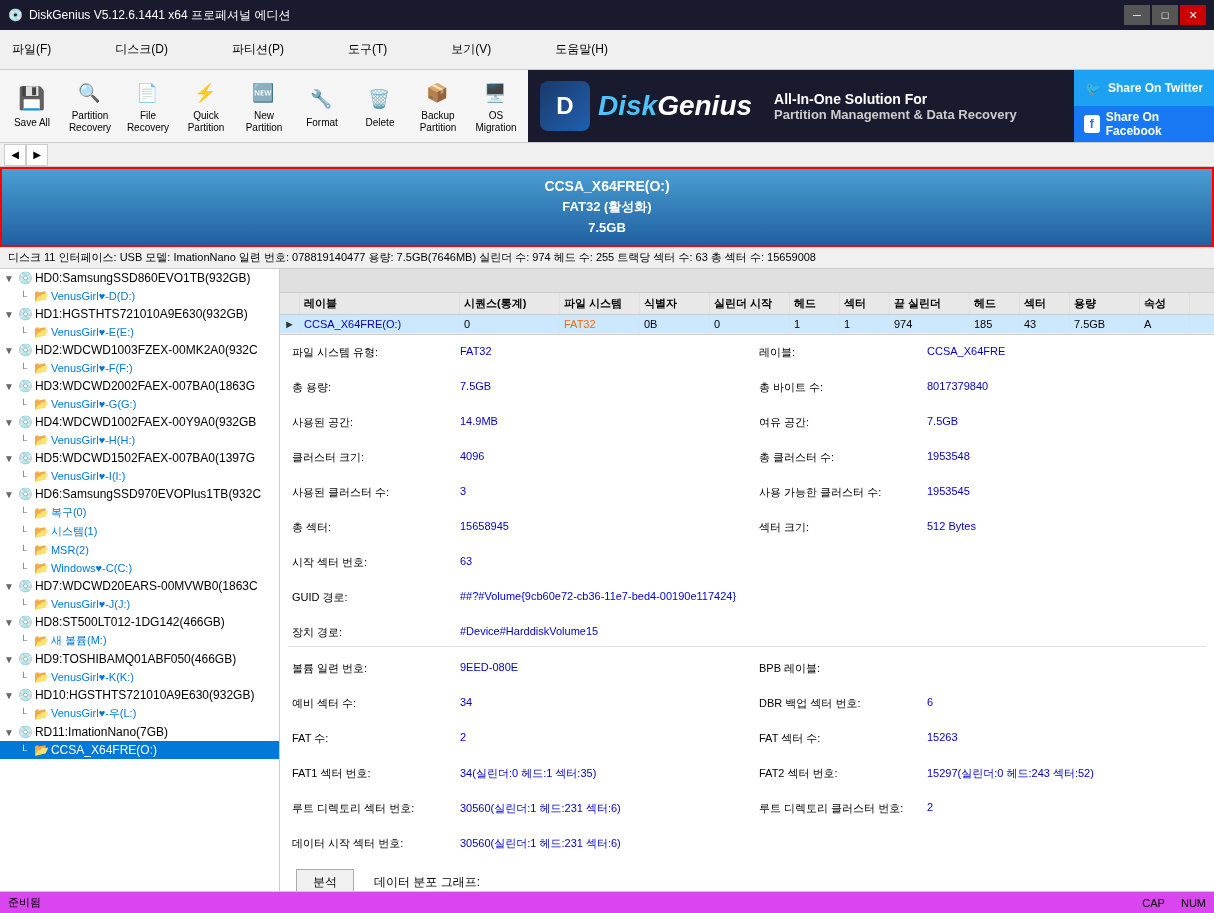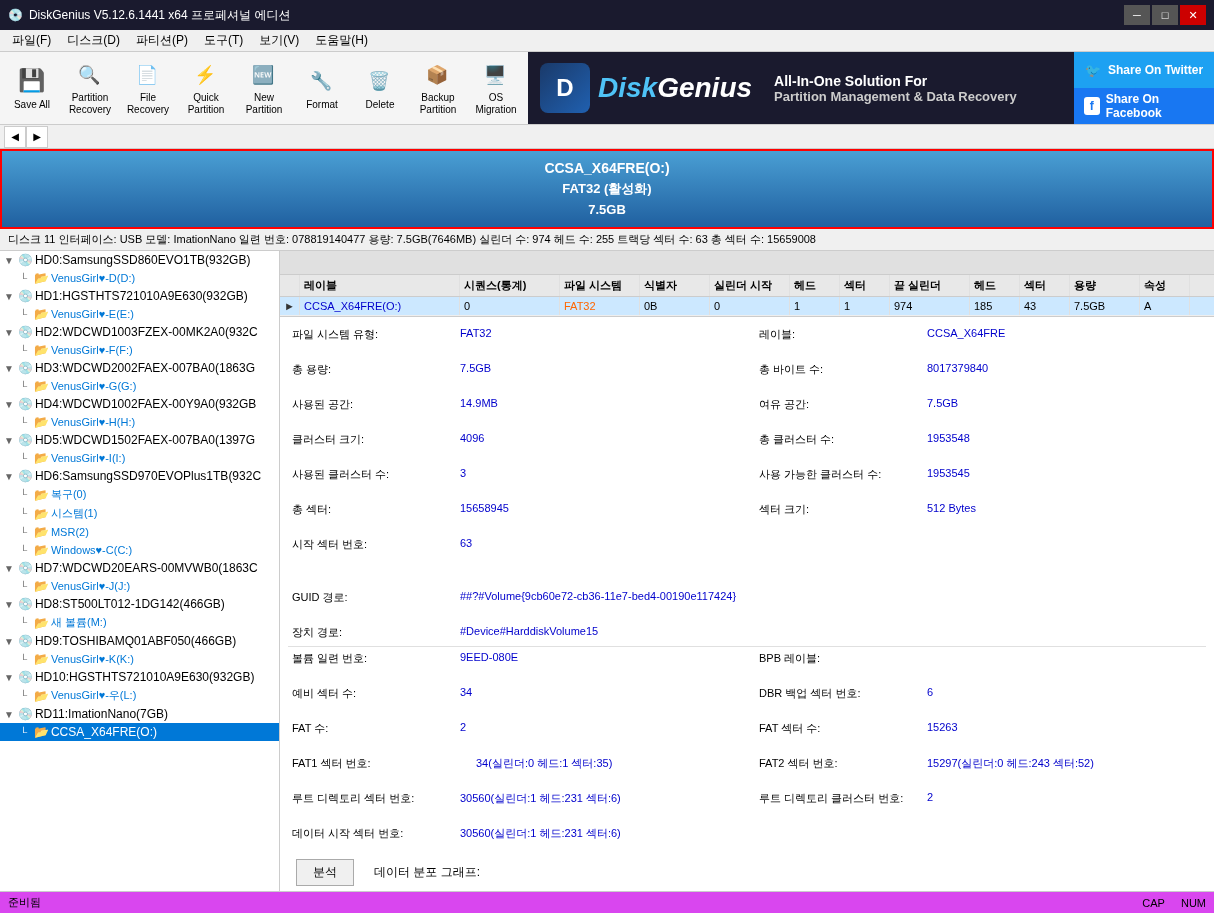--- a/index.html
+++ b/index.html
@@ -6,21 +6,21 @@
     body { font-family: '맑은 고딕', 'Malgun Gothic', sans-serif; font-size: 12px; background: #f0f0f0; width: 1214px; height: 913px; overflow: hidden; color: #000; }
     
     
     #titlebar { background: #1a1a2e; color: #fff; height: 30px; display: flex; align-items: center; padding: 0 8px; font-size: 12px; justify-content: space-between; }
     #titlebar-left { display: flex; align-items: center; gap: 6px; }
     #titlebar-controls { display: flex; gap: 2px; }
     .title-btn { width: 26px; height: 20px; background: #555; border: none; color: #fff; font-size: 11px; cursor: pointer; display: flex; align-items: center; justify-content: center; }
     .title-btn.close { background: #c00; }
 
     
-    #menubar { background: #f0f0f0; height: 22px; display: flex; align-items: center; padding: 0 4px; border-bottom: 1px solid #ccc; font-size: 12px; }
+    #menubar { background: #f0f0f0; height: 40px; display: flex; align-items: center; padding: 0 4px; border-bottom: 1px solid #ccc; font-size: 12px; gap: 48px; }
     .menu-item { padding: 2px 8px; cursor: pointer; white-space: nowrap; }
 
     
     #toolbar { background: #f5f5f5; height: 72px; border-bottom: 1px solid #ccc; display: flex; align-items: center; padding: 4px; gap: 2px; position: relative; }
     .tool-btn { display: flex; flex-direction: column; align-items: center; justify-content: center; width: 56px; height: 62px; cursor: pointer; border: 1px solid transparent; padding: 2px; font-size: 10px; gap: 2px; }
     .tool-icon { width: 32px; height: 32px; display: flex; align-items: center; justify-content: center; font-size: 22px; }
     .tool-label { font-size: 10px; text-align: center; line-height: 1.2; }
 
     
     #socialbar { position: absolute; right: 0; top: 0; width: 140px; height: 72px; display: flex; flex-direction: column; }
@@ -431,32 +431,32 @@
           <span class="fs-label">섹터 크기:</span>
           <span class="fs-value" style="color:#0000cc; margin-left:8px;">512 Bytes</span>
         </div>
 
         <div class="fs-row">
           <span class="fs-label">시작 섹터 번호:</span>
           <span class="fs-value" style="color:#0000cc; margin-left:8px;">63</span>
         </div>
         <div class="fs-row"></div>
 
-        <div class="fs-row" style="grid-column: 1 / -1; margin-top: 18px;">
+        <div class="fs-row" style="grid-column: 1 / -1;">
           <span class="fs-label">GUID 경로:</span>
           <span class="fs-value" style="color:#0000cc; margin-left:8px;">##?#Volume{9cb60e72-cb36-11e7-bed4-00190e117424}</span>
         </div>
 
         <div class="fs-row" style="grid-column: 1 / -1;">
           <span class="fs-label">장치 경로:</span>
           <span class="fs-value" style="color:#0000cc; margin-left:8px;">#Device#HarddiskVolume15</span>
         </div>
       </div>
 
-      <div style="margin-top:4px; border-top:1px solid #e0e0e0; padding-top:2px;">
+      <div style="margin-top:4px; border-top:1px solid #e0e0e0; padding-top:12px;">
         <div class="fs-grid">
           <div class="fs-row">
             <span class="fs-label">볼륨 일련 번호:</span>
             <span class="fs-value" style="color:#0000cc; margin-left:8px;">9EED-080E</span>
           </div>
           <div class="fs-row">
             <span class="fs-label">BPB 레이블:</span>
             <span class="fs-value" style="color:#0000cc; margin-left:8px;"></span>
           </div>
           <div class="fs-row">
@@ -470,21 +470,21 @@
           <div class="fs-row">
             <span class="fs-label">FAT 수:</span>
             <span class="fs-value" style="color:#0000cc; margin-left:8px;">2</span>
           </div>
           <div class="fs-row">
             <span class="fs-label">FAT 섹터 수:</span>
             <span class="fs-value" style="color:#0000cc; margin-left:8px;">15263</span>
           </div>
           <div class="fs-row">
             <span class="fs-label">FAT1 섹터 번호:</span>
-            <span class="fs-value" style="color:#0000cc; margin-left:24px;">34(실린더:0 헤드:1 섹터:35)</span>
+            <span class="fs-value" style="color:#0000cc; margin-left:8px;">34(실린더:0 헤드:1 섹터:35)</span>
           </div>
           <div class="fs-row">
             <span class="fs-label">FAT2 섹터 번호:</span>
             <span class="fs-value" style="color:#0000cc; margin-left:8px;">15297(실린더:0 헤드:243 섹터:52)</span>
           </div>
           <div class="fs-row">
             <span class="fs-label">루트 디렉토리 섹터 번호:</span>
             <span class="fs-value" style="color:#0000cc; margin-left:8px;">30560(실린더:1 헤드:231 섹터:6)</span>
           </div>
           <div class="fs-row">

